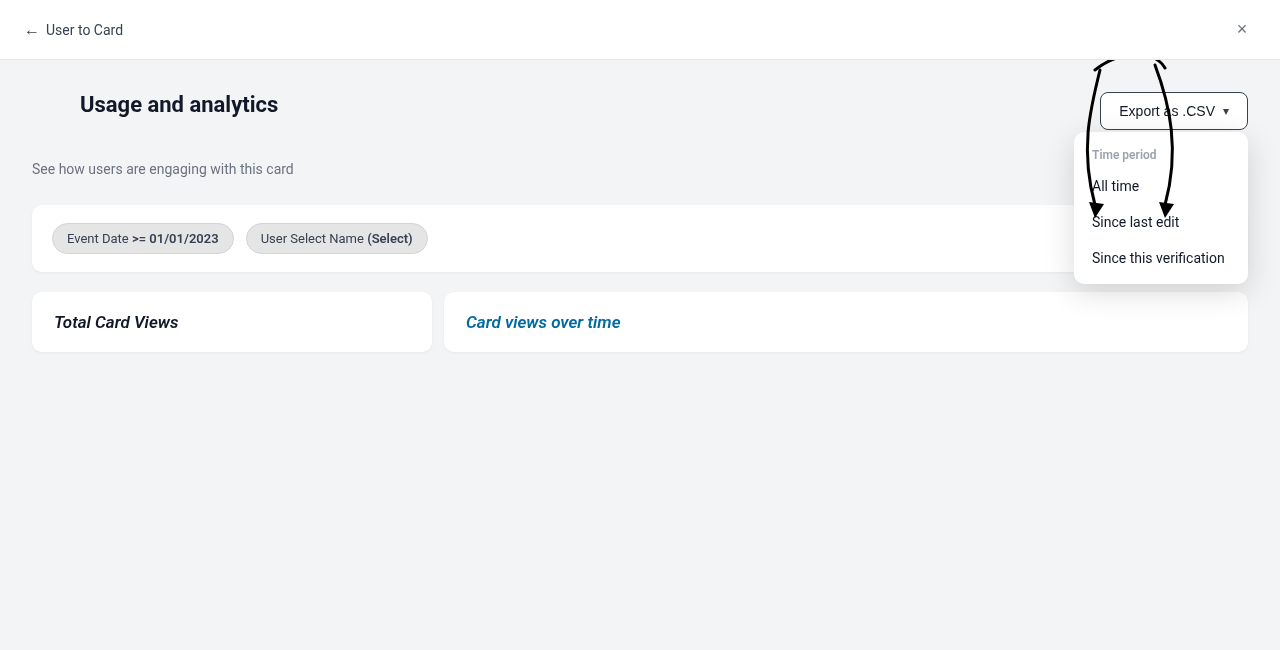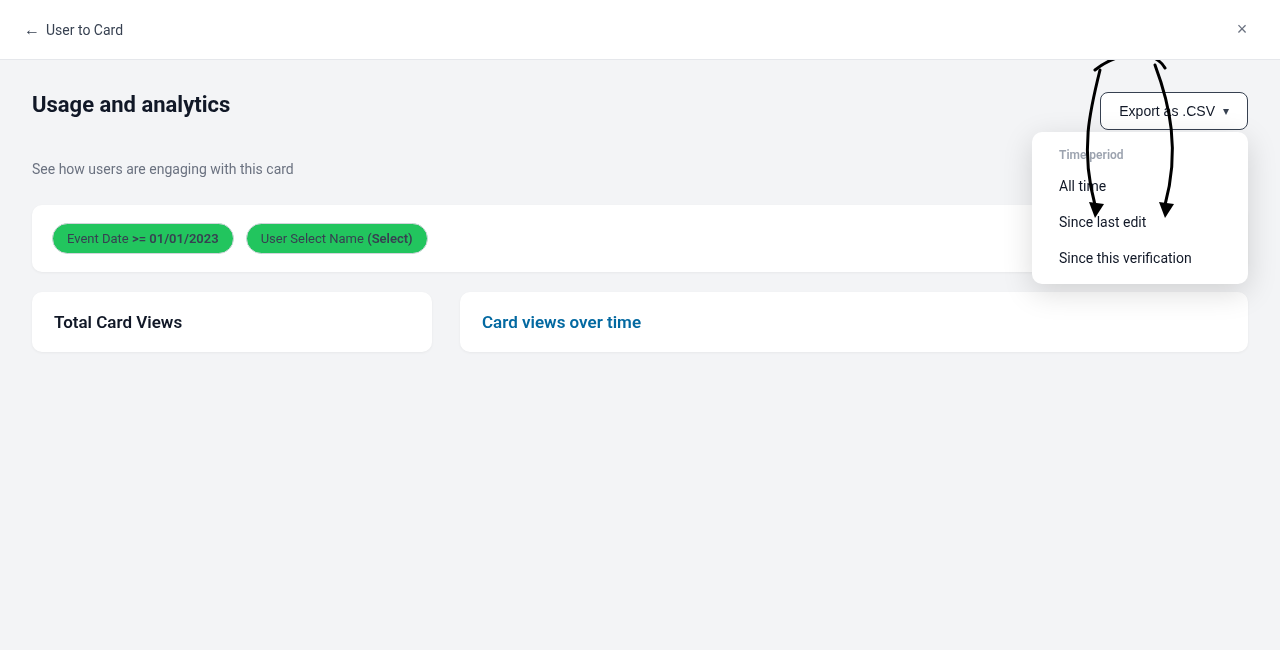--- a/index.html
+++ b/index.html
@@ -67,20 +67,21 @@
       justify-content: space-between;
       align-items: flex-start;
       margin-bottom: 28px;
     }
 
     .header-text h1 {
       font-size: 22px;
       font-weight: 700;
       color: #111827;
       margin-bottom: 6px;
+      margin-left: 48px;
     }
 
     .header-text p {
       font-size: 14px;
       color: #6b7280;
       margin-top: 44px;
     }
 
     .export-btn {
       display: flex;
@@ -112,32 +113,33 @@
       margin-bottom: 20px;
       box-shadow: 0 1px 3px rgba(0,0,0,0.05);
     }
 
     .filter-chip {
       padding: 7px 14px;
       border: 1.5px solid #d1d5db;
       border-radius: 20px;
       font-size: 13px;
       color: #374151;
-      background: #22c55e;
+      background: #e5e5e5;
       cursor: pointer;
       white-space: nowrap;
     }
 
     .filter-chip .bold {
       font-weight: 600;
     }
 
     .cards-row {
       display: flex;
-      gap: 28px;
+      gap: 12px;
+      font-style: italic;
     }
 
     .stat-card {
       background: #ffffff;
       border-radius: 10px;
       padding: 20px 22px;
       flex: 0 0 400px;
       box-shadow: 0 1px 3px rgba(0,0,0,0.05);
     }
 
@@ -162,22 +164,22 @@
     }
 
     
     .dropdown-menu {
       position: absolute;
       top: 72px;
       right: 32px;
       background: #ffffff;
       border-radius: 10px;
       box-shadow: 0 8px 30px rgba(0,0,0,0.15);
-      width: 216px;
-      padding: 8px 9px;
+      width: 174px;
+      padding: 8px 0;
       z-index: 100;
       margin-left: 6px;
     }
 
     .dropdown-section-label {
       font-size: 12px;
       font-weight: 600;
       color: #9ca3af;
       padding: 8px 18px 6px 18px;
       text-transform: none;

